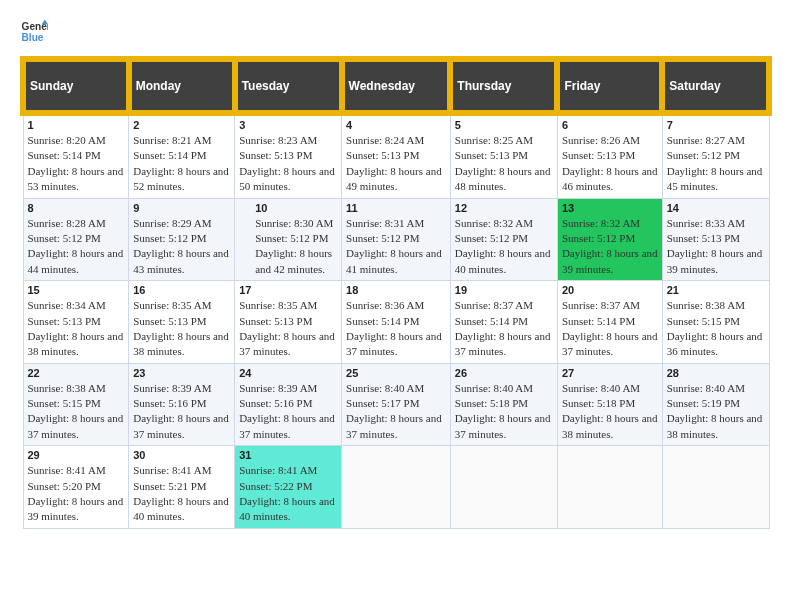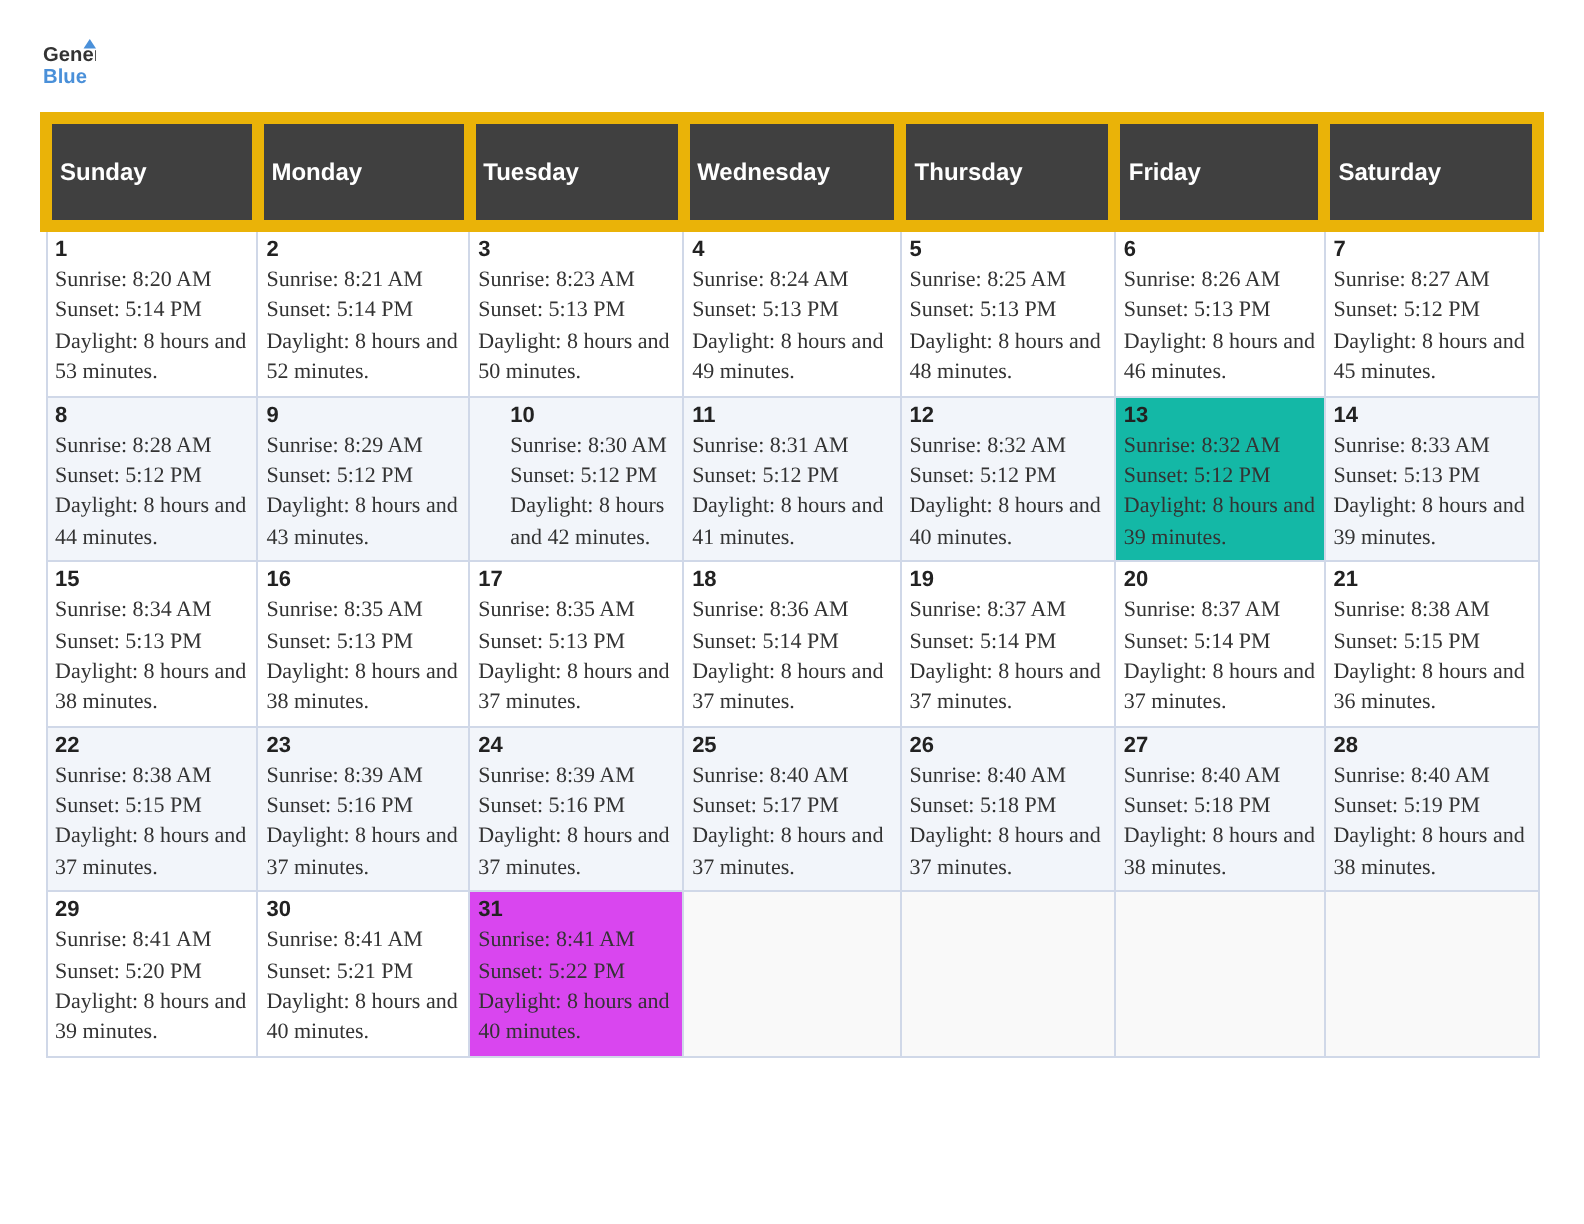--- a/index.html
+++ b/index.html
@@ -126,21 +126,21 @@
           <td style="background: rgb(255, 255, 255);"><span class="day-num">5</span><span class="day-info">Sunrise: 8:25 AM<br>Sunset: 5:13 PM<br>Daylight: 8 hours and 48 minutes.</span></td>
           <td style="background: rgb(255, 255, 255);"><span class="day-num">6</span><span class="day-info">Sunrise: 8:26 AM<br>Sunset: 5:13 PM<br>Daylight: 8 hours and 46 minutes.</span></td>
           <td style="background: rgb(255, 255, 255);"><span class="day-num">7</span><span class="day-info">Sunrise: 8:27 AM<br>Sunset: 5:12 PM<br>Daylight: 8 hours and 45 minutes.</span></td>
         </tr>
         <tr>
           <td style="background: rgb(242, 245, 250);"><span class="day-num">8</span><span class="day-info">Sunrise: 8:28 AM<br>Sunset: 5:12 PM<br>Daylight: 8 hours and 44 minutes.</span></td>
           <td style="background: rgb(242, 245, 250);"><span class="day-num">9</span><span class="day-info">Sunrise: 8:29 AM<br>Sunset: 5:12 PM<br>Daylight: 8 hours and 43 minutes.</span></td>
           <td style="background: rgb(242, 245, 250); padding-left: 20px;"><span class="day-num">10</span><span class="day-info">Sunrise: 8:30 AM<br>Sunset: 5:12 PM<br>Daylight: 8 hours and 42 minutes.</span></td>
           <td style="background: rgb(242, 245, 250);"><span class="day-num">11</span><span class="day-info">Sunrise: 8:31 AM<br>Sunset: 5:12 PM<br>Daylight: 8 hours and 41 minutes.</span></td>
           <td style="background: rgb(242, 245, 250);"><span class="day-num">12</span><span class="day-info">Sunrise: 8:32 AM<br>Sunset: 5:12 PM<br>Daylight: 8 hours and 40 minutes.</span></td>
-          <td style="background: #14b8a6;"><span class="day-num">13</span><span class="day-info">Sunrise: 8:32 AM<br>Sunset: 5:12 PM<br>Daylight: 8 hours and 39 minutes.</span></td>
+          <td style="background: #22c55e;"><span class="day-num">13</span><span class="day-info">Sunrise: 8:32 AM<br>Sunset: 5:12 PM<br>Daylight: 8 hours and 39 minutes.</span></td>
           <td style="background: rgb(242, 245, 250);"><span class="day-num">14</span><span class="day-info">Sunrise: 8:33 AM<br>Sunset: 5:13 PM<br>Daylight: 8 hours and 39 minutes.</span></td>
         </tr>
         <tr>
           <td style="background: rgb(255, 255, 255);"><span class="day-num">15</span><span class="day-info">Sunrise: 8:34 AM<br>Sunset: 5:13 PM<br>Daylight: 8 hours and 38 minutes.</span></td>
           <td style="background: rgb(255, 255, 255); margin-left: 22px;"><span class="day-num">16</span><span class="day-info">Sunrise: 8:35 AM<br>Sunset: 5:13 PM<br>Daylight: 8 hours and 38 minutes.</span></td>
           <td style="background: rgb(255, 255, 255);"><span class="day-num">17</span><span class="day-info">Sunrise: 8:35 AM<br>Sunset: 5:13 PM<br>Daylight: 8 hours and 37 minutes.</span></td>
           <td style="background: rgb(255, 255, 255);"><span class="day-num">18</span><span class="day-info">Sunrise: 8:36 AM<br>Sunset: 5:14 PM<br>Daylight: 8 hours and 37 minutes.</span></td>
           <td style="background: rgb(255, 255, 255);"><span class="day-num">19</span><span class="day-info">Sunrise: 8:37 AM<br>Sunset: 5:14 PM<br>Daylight: 8 hours and 37 minutes.</span></td>
           <td style="background: rgb(255, 255, 255);"><span class="day-num">20</span><span class="day-info">Sunrise: 8:37 AM<br>Sunset: 5:14 PM<br>Daylight: 8 hours and 37 minutes.</span></td>
           <td style="background: rgb(255, 255, 255);"><span class="day-num">21</span><span class="day-info">Sunrise: 8:38 AM<br>Sunset: 5:15 PM<br>Daylight: 8 hours and 36 minutes.</span></td>
@@ -150,21 +150,21 @@
           <td style="background: rgb(242, 245, 250);"><span class="day-num">23</span><span class="day-info">Sunrise: 8:39 AM<br>Sunset: 5:16 PM<br>Daylight: 8 hours and 37 minutes.</span></td>
           <td style="background: rgb(242, 245, 250);"><span class="day-num">24</span><span class="day-info">Sunrise: 8:39 AM<br>Sunset: 5:16 PM<br>Daylight: 8 hours and 37 minutes.</span></td>
           <td style="background: rgb(242, 245, 250);"><span class="day-num">25</span><span class="day-info">Sunrise: 8:40 AM<br>Sunset: 5:17 PM<br>Daylight: 8 hours and 37 minutes.</span></td>
           <td style="background: rgb(242, 245, 250);"><span class="day-num">26</span><span class="day-info">Sunrise: 8:40 AM<br>Sunset: 5:18 PM<br>Daylight: 8 hours and 37 minutes.</span></td>
           <td style="background: rgb(242, 245, 250);"><span class="day-num">27</span><span class="day-info">Sunrise: 8:40 AM<br>Sunset: 5:18 PM<br>Daylight: 8 hours and 38 minutes.</span></td>
           <td style="background: rgb(242, 245, 250);"><span class="day-num">28</span><span class="day-info">Sunrise: 8:40 AM<br>Sunset: 5:19 PM<br>Daylight: 8 hours and 38 minutes.</span></td>
         </tr>
         <tr>
           <td style="background: rgb(255, 255, 255);"><span class="day-num">29</span><span class="day-info">Sunrise: 8:41 AM<br>Sunset: 5:20 PM<br>Daylight: 8 hours and 39 minutes.</span></td>
           <td style="background: rgb(255, 255, 255);"><span class="day-num">30</span><span class="day-info">Sunrise: 8:41 AM<br>Sunset: 5:21 PM<br>Daylight: 8 hours and 40 minutes.</span></td>
-          <td style="background: #d946ef; margin-top: 47px;"><span class="day-num">31</span><span class="day-info">Sunrise: 8:41 AM<br>Sunset: 5:22 PM<br>Daylight: 8 hours and 40 minutes.</span></td>
+          <td style="background: #5eead4; margin-top: 47px;"><span class="day-num">31</span><span class="day-info">Sunrise: 8:41 AM<br>Sunset: 5:22 PM<br>Daylight: 8 hours and 40 minutes.</span></td>
           <td class="empty-cell"></td>
           <td class="empty-cell"></td>
           <td class="empty-cell"></td>
           <td class="empty-cell"></td>
         </tr>
       </tbody>
   </table>
 </div>
 
 </body></html>

